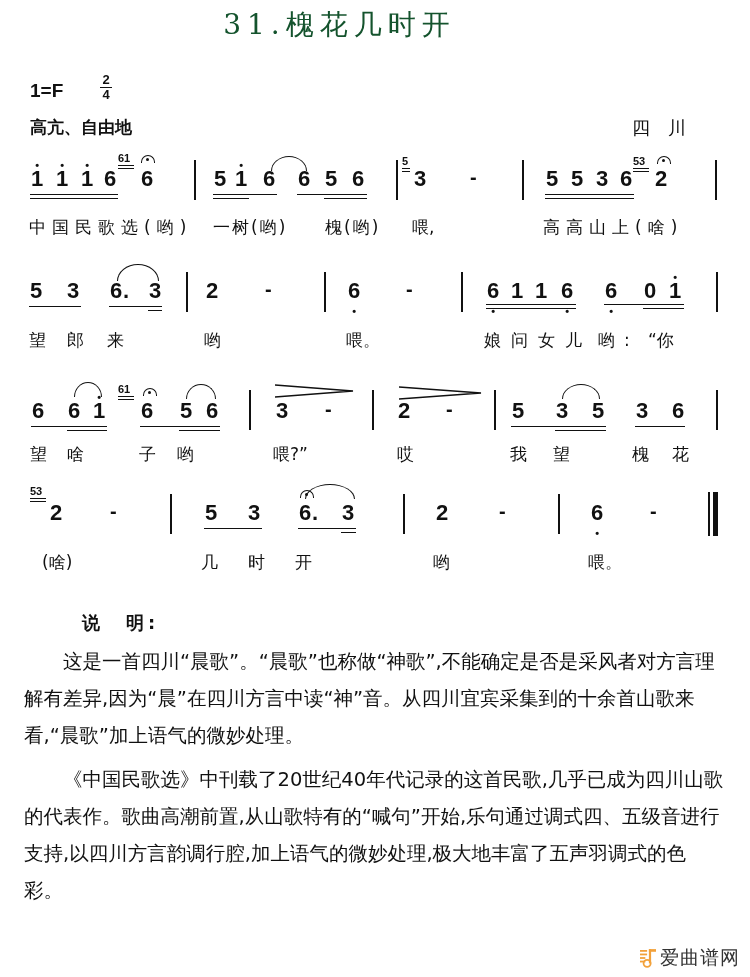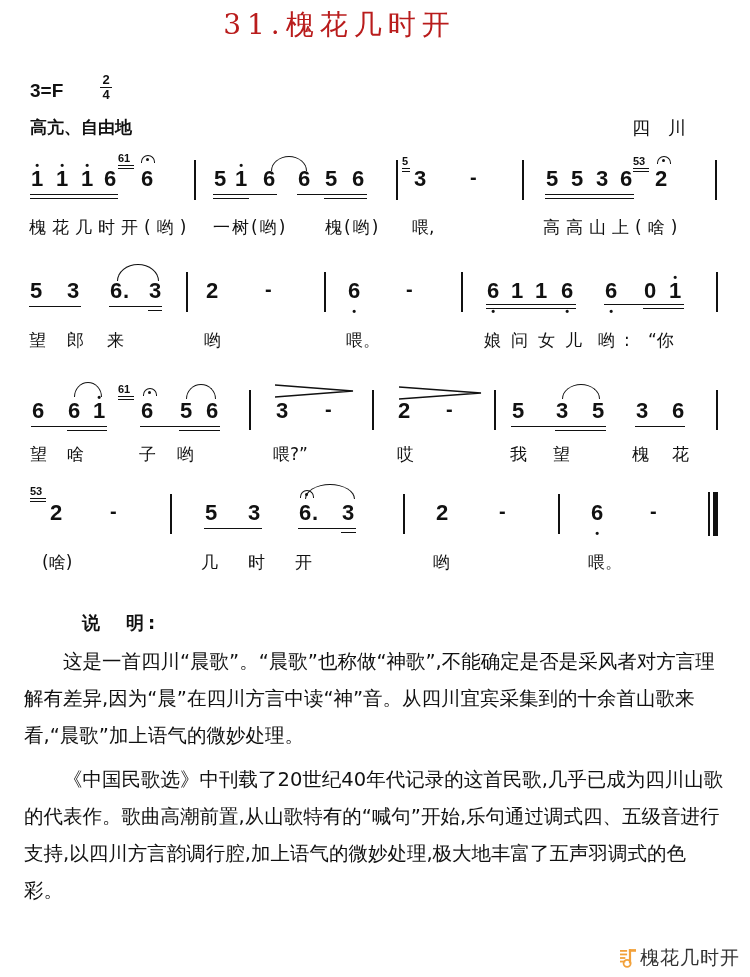--- a/index.html
+++ b/index.html
@@ -1,18 +1,18 @@
 <!DOCTYPE html>
 <html><head>
 <meta charset="utf-8">
 <style>
   html, body { margin: 0; padding: 0; background: #ffffff; }
   body { width: 750px; height: 977px; position: relative; overflow: hidden; color: #111; font-family: "DejaVu Sans", sans-serif; }
   .abs { position: absolute; }
-  .title { left: 0; width: 679px; top: 6px; text-align: center; font-family: "DejaVu Serif", serif; font-size: 28px; letter-spacing: 6px; color: #b91c1c; }
+  .title { left: 0; width: 679px; top: 6px; text-align: center; font-family: "DejaVu Serif", serif; font-size: 28px; letter-spacing: 6px; color: #14532d; }
   .key { left: 30px; top: 80px; font-family: "Liberation Sans", sans-serif; font-weight: bold; font-size: 19px; }
   .timesig { left: 100px; top: 74px; font-family: "Liberation Sans", sans-serif; font-weight: bold; font-size: 13px; line-height: 12px; text-align: center; }
   .timesig .bar { display:block; width: 12px; border-top: 1.5px solid #111; margin: 1px 0; }
   .tempo { left: 30px; top: 116px; font-weight: bold; font-size: 17px; }
   .region { left: 632px; top: 116px; font-size: 18px; letter-spacing: 18px; }
   .row { position: absolute; left: 0; width: 750px; height: 100px; }
   .n { position: absolute; font-family: "Liberation Sans", sans-serif; font-weight: bold; font-size: 22px; line-height: 22px; }
   .hi::before { content: "•"; position: absolute; left: 50%; transform: translateX(-50%); top: -14px; font-size: 11px; }
   .lo::after { content: "•"; position: absolute; left: 50%; transform: translateX(-50%); top: 20px; font-size: 11px; }
   .bl { position: absolute; width: 2px; background: #111; height: 40px; }
@@ -30,21 +30,21 @@
   .note-section { left: 82px; top: 611px; font-weight: bold; font-size: 18px; letter-spacing: 4px; }
   .para { position: absolute; left: 24px; width: 700px; font-size: 19.5px; line-height: 37px; color: #111; }
   .watermark { right: 10px; bottom: 6px; display: flex; align-items: center; gap: 4px; }
   .wm-icon { width: 16px; height: 22px; position: relative; }
   .wm-text { font-size: 19px; color: #333; letter-spacing: 1px; }
 </style>
 </head>
 <body>
 
 <div class="abs title">31.槐花几时开</div>
-<div class="abs key">3=F</div>
+<div class="abs key">1=F</div>
 <div class="abs timesig">
   <span>2</span>
   <span class="bar"></span>
   <span>4</span>
 </div>
 <div class="abs tempo">高亢、自由地</div>
 <div class="abs region">四川</div>
 
 <div class="row" style="top:150px;">
   <span class="n hi" style="left:31px;top:18px;">1</span>
@@ -80,21 +80,21 @@
   <span class="n" style="left:571px;top:18px;">5</span>
   <span class="n" style="left:596px;top:18px;">3</span>
   <span class="n" style="left:620px;top:18px;">6</span>
   <div class="ul" style="left:545px;top:44px;width:89px;"></div>
   <div class="ul" style="left:545px;top:48px;width:89px;"></div>
   <div class="grace" style="left:633px;top:6px;"><span>53</span><span class="g2"></span><span class="g3"></span></div>
   <div class="fermata" style="left:657px;top:6px;"></div>
   <span class="n" style="left:655px;top:18px;">2</span>
   <div class="bl" style="left:715px;top:10px;"></div>
 
-  <span class="lyric" style="left:29px;top:67px;letter-spacing:6px;">槐花几时开(哟)</span>
+  <span class="lyric" style="left:29px;top:67px;letter-spacing:6px;">中国民歌选(哟)</span>
   <span class="lyric" style="left:213px;top:67px;letter-spacing:2px;">一树(哟)</span>
   <span class="lyric" style="left:325px;top:67px;letter-spacing:2px;">槐(哟)</span>
   <span class="lyric" style="left:412px;top:67px;">喂,</span>
   <span class="lyric" style="left:543px;top:67px;letter-spacing:6px;">高高山上(啥)</span>
 </div>
 
 <div class="row" style="top:262px;">
   <span class="n" style="left:30px;top:18px;">5</span>
   <span class="n" style="left:67px;top:18px;">3</span>
   <div class="ul" style="left:29px;top:44px;width:52px;"></div>
@@ -237,14 +237,14 @@
 <div class="abs watermark">
   <svg class="wm-icon" width="18" height="22" viewBox="0 0 18 22">
     <rect x="0" y="2" width="8" height="2" fill="#f2a13a"></rect>
     <rect x="0" y="6" width="8" height="2" fill="#f2a13a"></rect>
     <rect x="0" y="10" width="6" height="2" fill="#f2a13a"></rect>
     <rect x="0" y="14" width="6" height="2" fill="#f2a13a"></rect>
     <rect x="10" y="1" width="2.5" height="16" fill="#f2a13a"></rect>
     <rect x="10" y="1" width="8" height="3" fill="#f2a13a"></rect>
     <circle cx="8" cy="17" r="4" fill="none" stroke="#f2a13a" stroke-width="2"></circle>
   </svg>
-  <span class="wm-text">槐花几时开</span>
+  <span class="wm-text">爱曲谱网</span>
 </div>
 
 </body></html>

